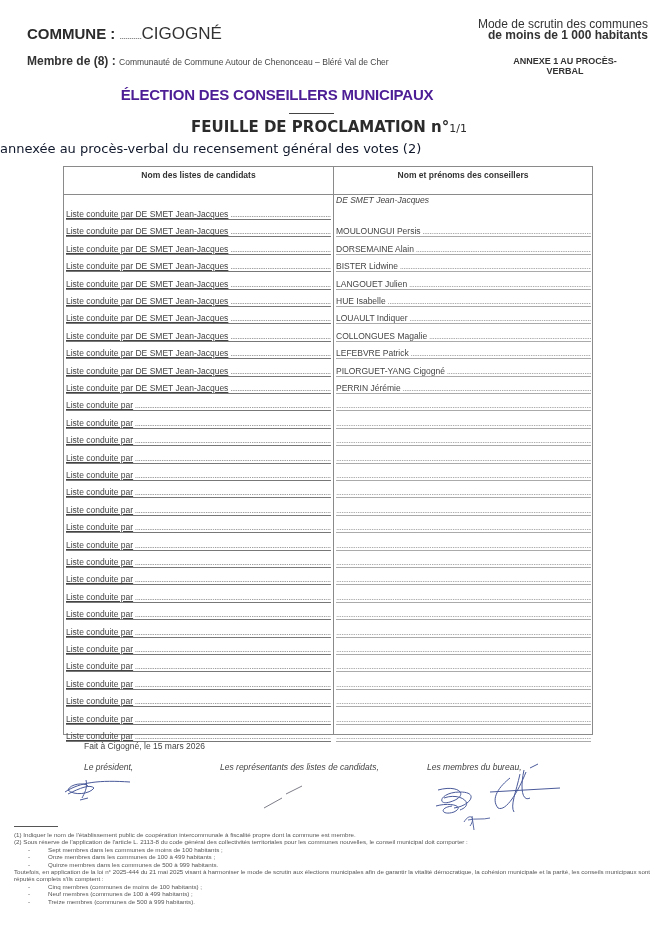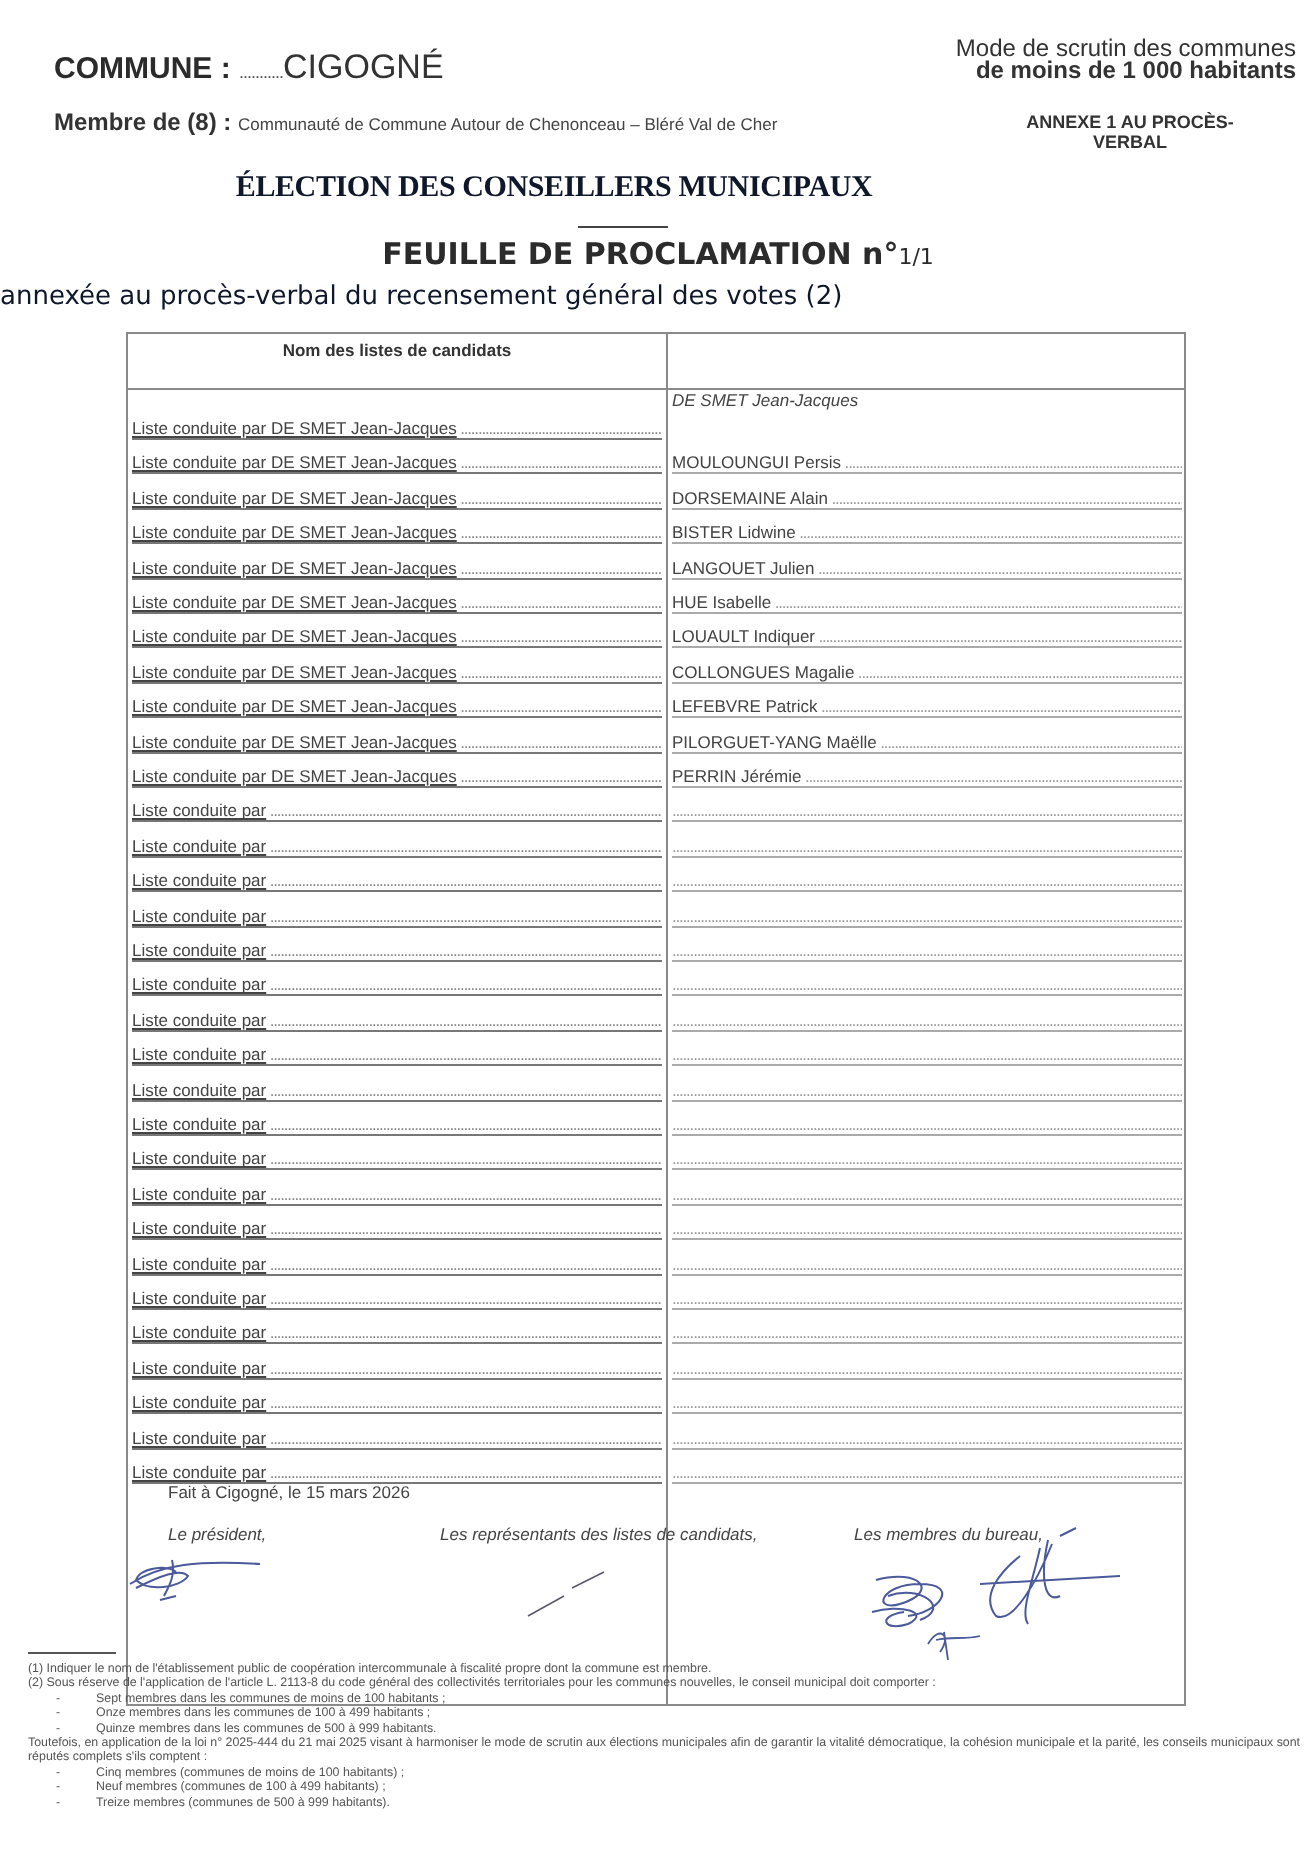--- a/index.html
+++ b/index.html
@@ -6,27 +6,27 @@
   body { width:658px; height:936px; position:relative; overflow:hidden; color:#2a2a2a; font-family:"Liberation Sans", sans-serif; }
   .abs { position:absolute; }
   .commune { left:27px; top:24px; font-size:15px; font-weight:bold; color:#2b2b2b; }
   .commune .dots { font-weight:normal; font-size:9px; letter-spacing:-0.5px; color:#555; }
   .commune .name { font-weight:normal; font-size:17px; color:#333; }
   .membre { left:27px; top:54px; font-size:12px; font-weight:bold; color:#333; }
   .membre .val { font-weight:normal; font-size:8.5px; color:#444; }
   .mode { left:468px; top:19px; width:180px; text-align:right; font-size:12px; line-height:11px; color:#333; }
   .mode b { font-weight:bold; }
   .annexe { left:495px; top:56px; width:140px; text-align:center; font-size:9px; font-weight:bold; line-height:10px; color:#333; }
-  .title { left:0; top:86px; width:554px; text-align:center; font-size:15px; font-weight:bold; color:#0f172a; font-family:Liberation Serif, serif; letter-spacing:-0.2px; }
+  .title { left:0; top:86px; width:554px; text-align:center; font-size:15px; font-weight:bold; color:#4c1d95; font-family:Liberation Sans, sans-serif; letter-spacing:-0.2px; }
   .rule { left:289px; top:113px; width:45px; height:1px; background:#444; }
   .subtitle { left:0; top:118px; width:658px; text-align:center; font-size:15px; font-weight:bold; color:#2b2b2b; font-family:"DejaVu Sans", sans-serif; }
   .subtitle .frac { font-weight:normal; font-size:11px; }
   .subtitle2 { left:0; top:141px; width:658px; font-size:13px; color:#0f172a; font-family:"DejaVu Sans", sans-serif; }
 
-  .table { left:63px; top:166px; width:530px; height:687px; border:1px solid #8a8a8a; box-sizing:border-box; }
+  .table { left:63px; top:166px; width:530px; height:569px; border:1px solid #8a8a8a; box-sizing:border-box; }
   .thead { position:absolute; left:0; top:0; width:100%; height:27px; border-bottom:1px solid #8a8a8a; }
   .th { position:absolute; top:3px; text-align:center; font-size:8.5px; font-weight:bold; line-height:10px; color:#333; }
   .th.left { left:0; width:269px; }
   .th.right { left:270px; width:258px; }
   .divider { position:absolute; left:269px; top:0; width:1px; height:100%; background:#8a8a8a; }
   .rows { position:absolute; left:0; top:27px; width:100%; }
   .row { position:absolute; left:0; width:100%; }
   .cell-left { position:absolute; left:2px; width:265px; bottom:0; font-size:8.5px; color:#444; white-space:nowrap; overflow:hidden; border-bottom:1px solid #777; }
   .cell-left .lbl { text-decoration:underline; }
   .cell-left .dotfill { color:#888; letter-spacing:-0.6px; }
@@ -67,20 +67,21 @@
   <span>FEUILLE DE PROCLAMATION n°</span><span class="frac">1/1</span>
 </div>
 <div class="abs subtitle2">annexée au procès-verbal du recensement général des votes (2)</div>
 
 <div class="abs table">
   <div class="thead">
     <div class="th left">
       <div>Nom des listes de candidats</div>
     </div>
     <div class="th right">
+      <div>Nom et prénoms des conseillers</div>
     </div>
   </div>
   <div class="divider"></div>
   <div class="rows" id="rows">
       <div class="row" style="top: 0px; height: 26px;">
         <div class="cell-left"><span class="lbl">Liste conduite par DE SMET Jean-Jacques</span><span class="dotfill"> ........................................................................................................................................................................................................</span></div>
         <div class="cell-right top"><span>DE SMET Jean-Jacques</span></div>
       </div>
       <div class="row" style="top: 26px; height: 17.4px;">
         <div class="cell-left"><span class="lbl">Liste conduite par DE SMET Jean-Jacques</span><span class="dotfill"> ........................................................................................................................................................................................................</span></div>
@@ -109,21 +110,21 @@
       <div class="row" style="top: 130.4px; height: 17.4px;">
         <div class="cell-left"><span class="lbl">Liste conduite par DE SMET Jean-Jacques</span><span class="dotfill"> ........................................................................................................................................................................................................</span></div>
         <div class="cell-right"><span>COLLONGUES Magalie</span><span class="dotfill"> ........................................................................................................................................................................................................</span></div>
       </div>
       <div class="row" style="top: 147.8px; height: 17.4px;">
         <div class="cell-left"><span class="lbl">Liste conduite par DE SMET Jean-Jacques</span><span class="dotfill"> ........................................................................................................................................................................................................</span></div>
         <div class="cell-right"><span>LEFEBVRE Patrick</span><span class="dotfill"> ........................................................................................................................................................................................................</span></div>
       </div>
       <div class="row" style="top: 165.2px; height: 17.4px;">
         <div class="cell-left"><span class="lbl">Liste conduite par DE SMET Jean-Jacques</span><span class="dotfill"> ........................................................................................................................................................................................................</span></div>
-        <div class="cell-right"><span>PILORGUET-YANG Maëlle</span><span class="dotfill"> ........................................................................................................................................................................................................</span></div>
+        <div class="cell-right"><span>PILORGUET-YANG Cigogné</span><span class="dotfill"> ........................................................................................................................................................................................................</span></div>
       </div>
       <div class="row" style="top: 182.6px; height: 17.4px;">
         <div class="cell-left"><span class="lbl">Liste conduite par DE SMET Jean-Jacques</span><span class="dotfill"> ........................................................................................................................................................................................................</span></div>
         <div class="cell-right"><span>PERRIN Jérémie</span><span class="dotfill"> ........................................................................................................................................................................................................</span></div>
       </div>
       <div class="row" style="top: 200px; height: 17.4px;">
         <div class="cell-left"><span class="lbl">Liste conduite par</span><span class="dotfill"> ........................................................................................................................................................................................................</span></div>
         <div class="cell-right"><span></span><span class="dotfill">........................................................................................................................................................................................................</span></div>
       </div>
       <div class="row" style="top: 217.4px; height: 17.4px;">

